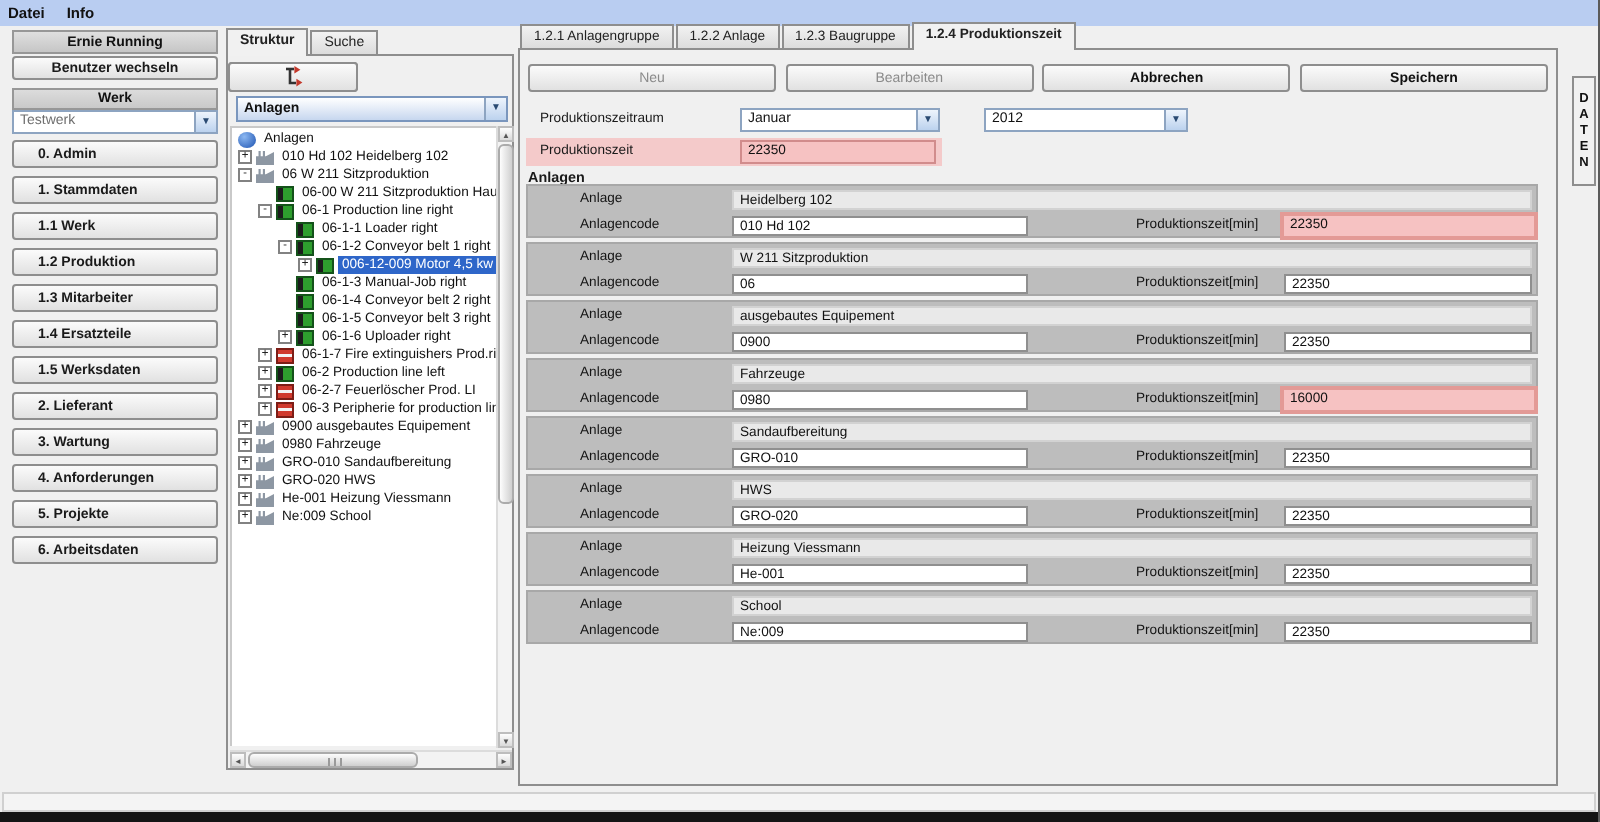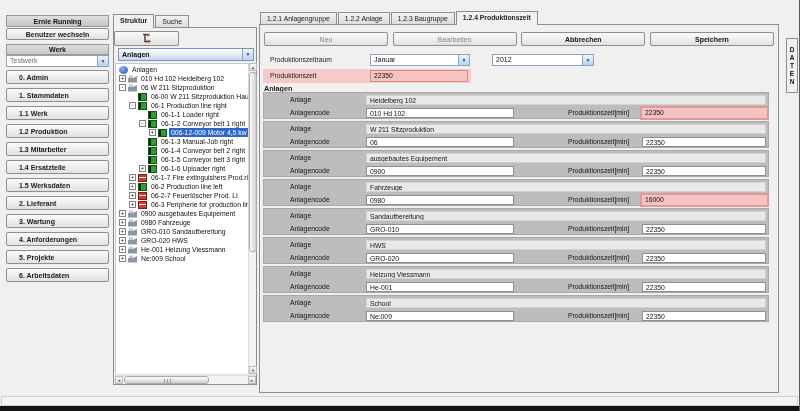--- a/index.html
+++ b/index.html
@@ -103,20 +103,24 @@
     font-size:6.5px;font-weight:bold;letter-spacing:1px;display:flex;align-items:center;justify-content:center;cursor:pointer;}
   
   .statusbar{position:absolute;left:1px;top:396px;width:797px;height:10px;background:#f4f4f4;border:1px solid #d0d0d0;}
   .bottom-strip{position:absolute;left:0;top:406px;width:800px;height:5px;background:#141414;}
 </style>
 </head>
 <body>
 
 <div class="screen">
 
+  <div class="menubar">
+    <span class="menu-item">Datei</span>
+      <span class="menu-item">Info</span>
+  </div>
 
   <div class="sidebar">
     <div class="user-panel">Ernie Running</div>
     <button class="btn switch-btn">Benutzer wechseln</button>
     <div class="werk-header">Werk</div>
     <div class="combo werk-combo">
       <span class="combo-text">Testwerk</span>
       <span class="combo-arrow">▼</span>
     </div>
     <div class="nav">

